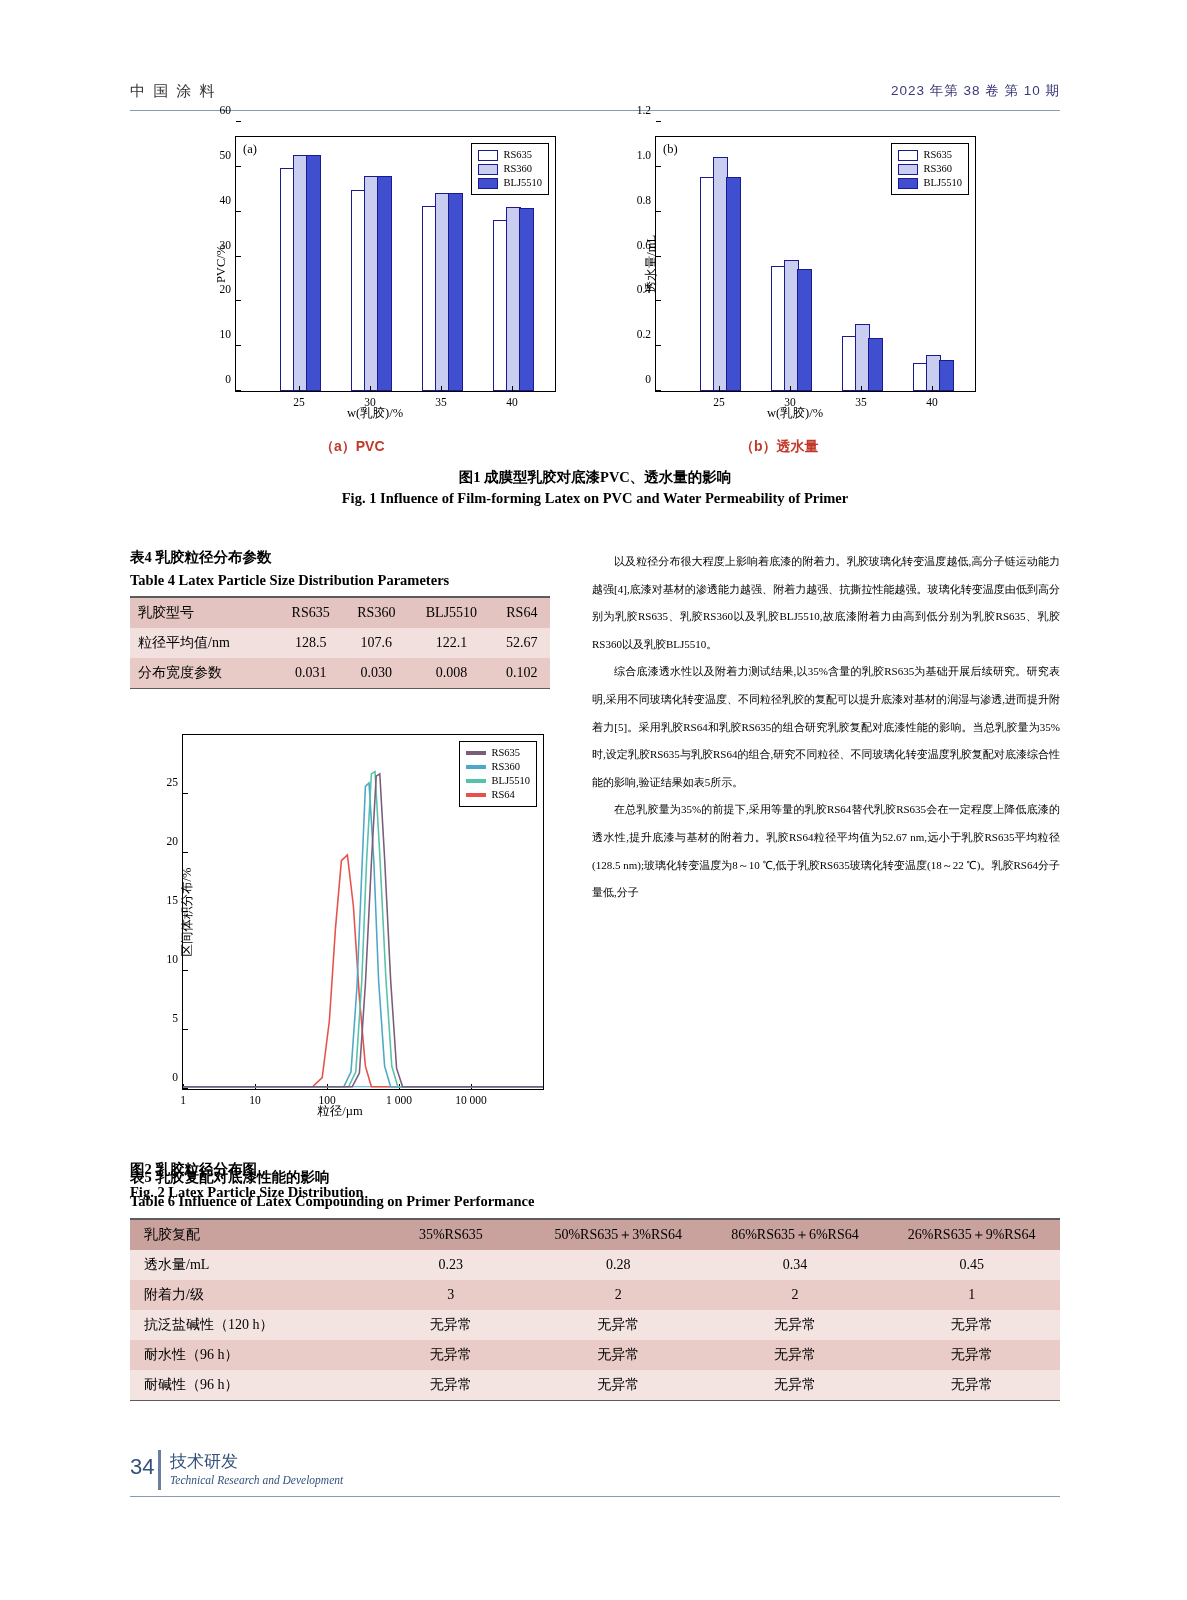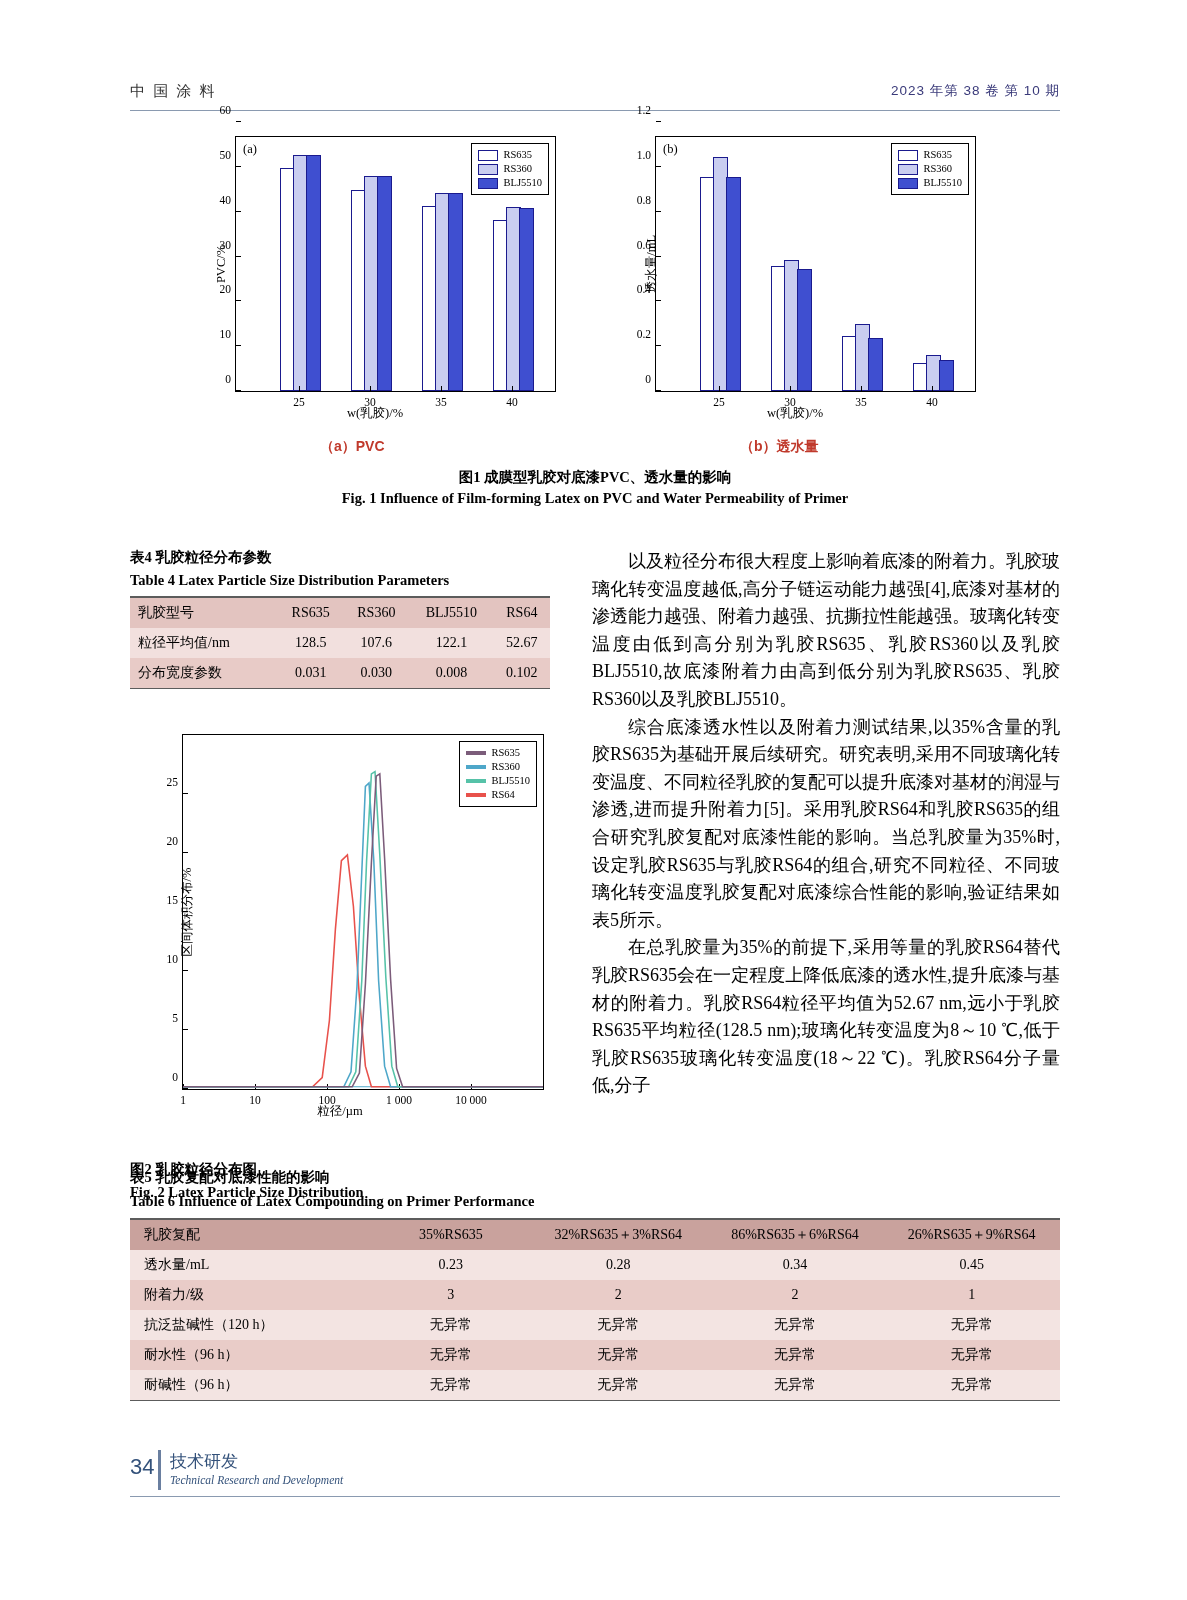--- a/index.html
+++ b/index.html
@@ -33,21 +33,21 @@
   .bar{position:absolute;bottom:0;border:1px solid #1a1a8e;}
   .legend{position:absolute;border:1px solid #000;background:#fff;padding:3px 6px;font-size:10.5px;line-height:12px;}
   .legend .row{display:flex;align-items:center;margin:2px 0;}
   .legend .sw{width:18px;height:9px;border:1px solid #1a1a8e;margin-right:5px;}
   .cap-red{position:absolute;font-size:14px;color:#c0392b;font-family:"Liberation Sans",sans-serif;font-weight:bold;}
   .fig1cap{position:absolute;left:0;right:0;text-align:center;font-size:14.5px;font-weight:bold;}
 
   
   .col-left{position:absolute;left:130px;top:548px;width:420px;}
   .col-right{position:absolute;left:592px;top:548px;width:468px;
-             font-size:18px;line-height:27.6px;text-align:justify;}
+             font-size:11px;line-height:27.6px;text-align:justify;}
   .col-right p{margin:0;text-indent:2em;}
 
   
   .tcap{text-align:left;font-weight:bold;}
   .tcap.cn{font-size:14.5px;}
   .tcap.en{font-size:14.5px;}
   table{border-collapse:collapse;width:100%;}
   .t4{font-size:14px;}
   .t4 td{padding:6px 4px;text-align:center;}
   .t4 td.k{text-align:left;padding-left:8px;}
@@ -331,21 +331,21 @@
   <div class="t5wrap">
     <div class="tcap cn">表5    乳胶复配对底漆性能的影响</div>
     <div class="tcap en" style="margin-top:6px;">Table 6   Influence of Latex Compounding on Primer Performance</div>
 
     <div class="tline" style="margin-top:8px;"></div>
     <table class="t5">
       <tbody>
           <tr class="hdrrow">
         <td class="k" style="width:26%;">乳胶复配</td>
         <td style="width:17%;">35%RS635</td>
-        <td style="width:19%;">32%RS635＋3%RS64</td>
+        <td style="width:19%;">50%RS635＋3%RS64</td>
         <td style="width:19%;">86%RS635＋6%RS64</td>
         <td style="width:19%;">26%RS635＋9%RS64</td>
       </tr>
       <tr style="background:#f3e4e2;">
         <td class="k">透水量/mL</td>
         <td>0.23</td>
         <td>0.28</td>
         <td>0.34</td>
         <td>0.45</td>
       </tr>

